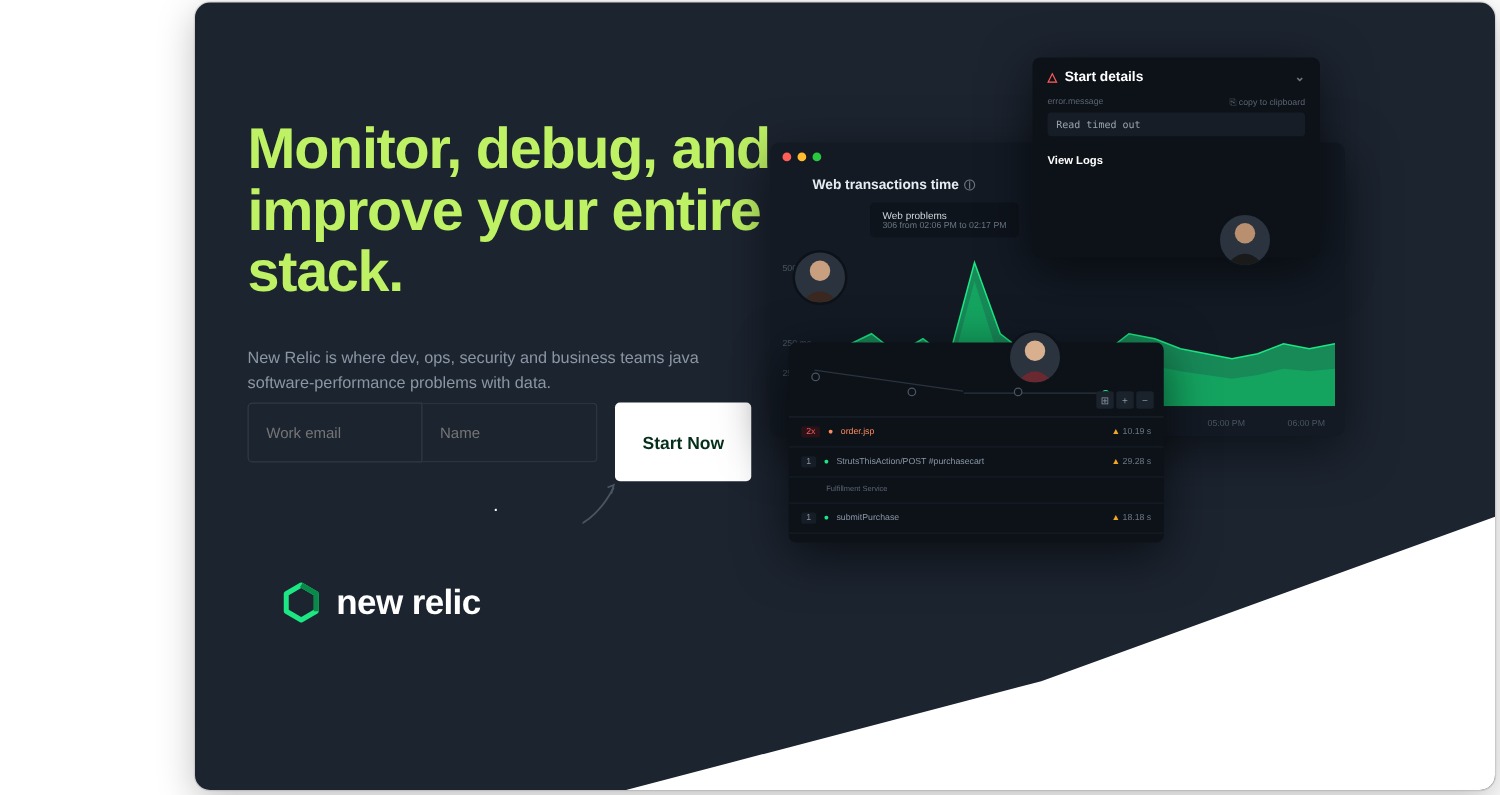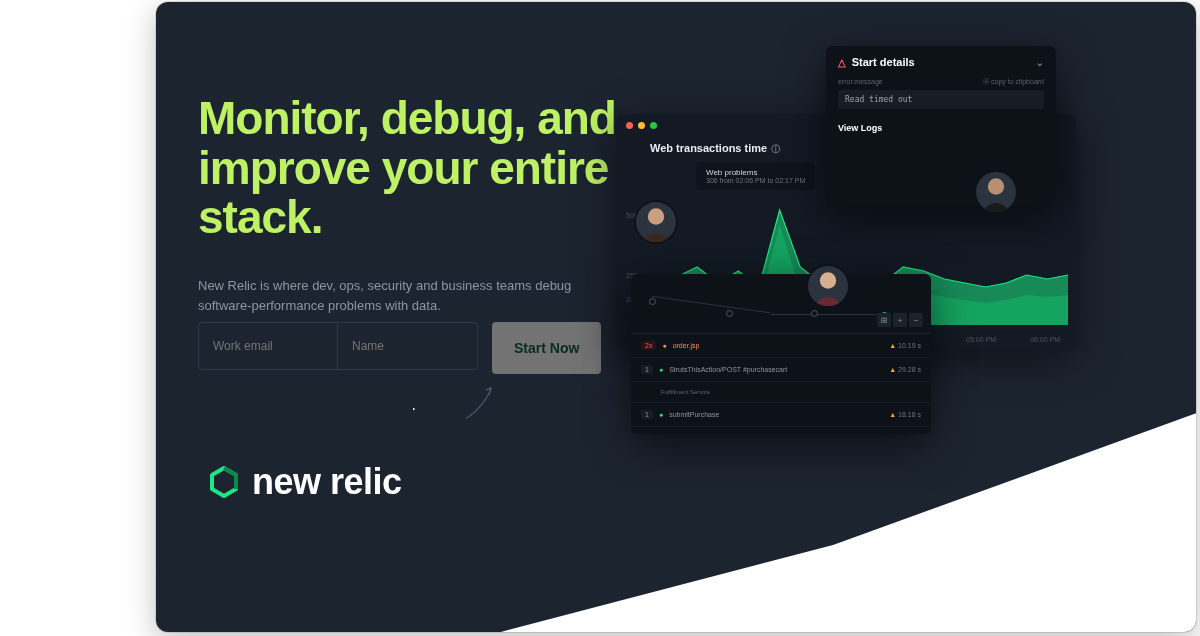--- a/index.html
+++ b/index.html
@@ -51,44 +51,44 @@
   color: #6b7682;
   font-size: 12px;
   padding: 0 14px;
   outline: none;
   width: 140px;
 }
 .input:first-child { border-radius: 4px 0 0 4px; }
 .input + .input { border-left: none; border-radius: 0 4px 4px 0; }
 .btn {
   margin-left: 14px;
-  height: 52px;
+  height: 63px;
   padding: 0 22px;
-  background: #737373;
+  background: #ffffff;
   color: #052e1b;
   font-size: 14px;
   font-weight: 600;
   border: none;
   border-radius: 4px;
   cursor: pointer;
 }
 .logo-badge {
   position: absolute;
   left: 0px; top: 380px;
   width: 310px; height: 200px;
   background: #1c2430;
   border-radius: 12px;
   display: flex; align-items: center; justify-content: center;
   gap: 10px;
 }
 .logo-mark {
   width: 36px; height: 36px;
 }
 .logo-text {
-  color: #fff; font-size: 36px; font-weight: 600; letter-spacing: -.5px;
+  color: #fff; font-size: 28px; font-weight: 600; letter-spacing: -.5px;
 }
 .diag-cutout {
   position: absolute;
   bottom: -1px; right: -1px;
   width: 700px; height: 220px;
   background: #fff;
   clip-path: polygon(100% 0, 100% 100%, 0 100%, 48% 60%);
 }
 
 .dash {
@@ -176,21 +176,21 @@
 .arrow { position:absolute; left:275px; top:378px; width:70px; height:50px;}
 .arrow svg{width:100%;height:100%;}
 .no-card { position:absolute; left:280px; top:392px; color:#8a96a3; font-size:10px;}
 </style>
 </head>
 <body>
 
 <div class="card">
 
   <div class="hero-title">Monitor, debug, and improve your entire stack.</div>
-  <div class="hero-sub">New Relic is where dev, ops, security and business teams debug software-performance problems with data.</div>
+  <div class="hero-sub">New Relic is where dev, ops, security and business teams java software-performance problems with data.</div>
 
   <div class="form-row">
     <input class="input" placeholder="Work email" style="">
     <input class="input" placeholder="Name" style="">
     <button class="btn">Start Now</button>
   </div>
 
   <div class="no-card">nt.</div>
   <div class="arrow">
     <svg viewBox="0 0 70 50">

